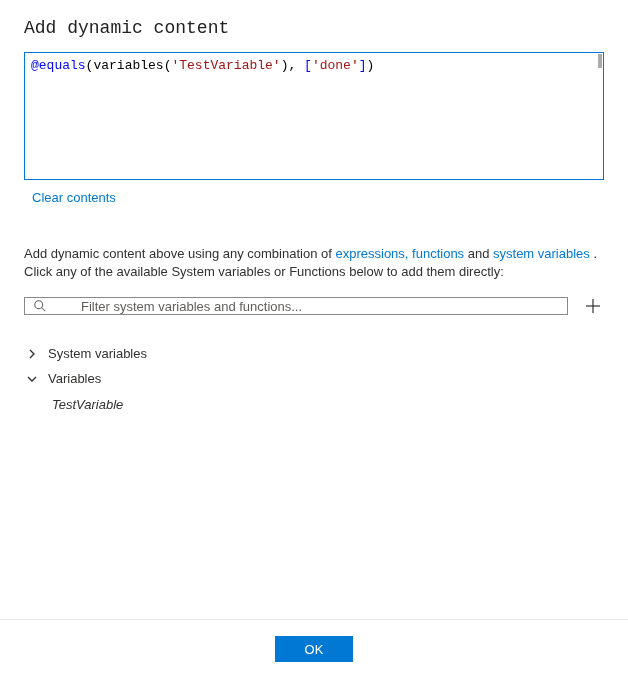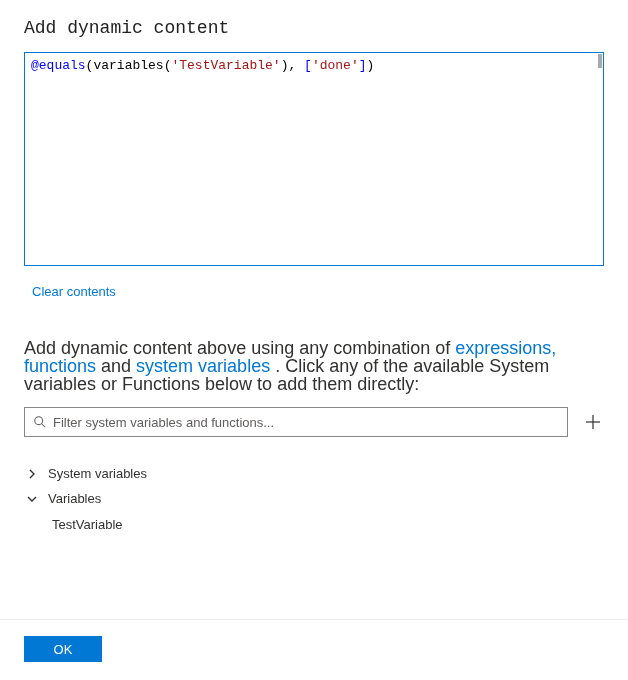--- a/index.html
+++ b/index.html
@@ -16,21 +16,21 @@
     h2.title {
       font-size: 18px;
       font-weight: 400;
       color: #222;
       margin-bottom: 14px;
       font-family: Liberation Mono, monospace;
     }
     .editor {
       border: 1px solid #0078d4;
       width: 100%;
-      height: 214px;
+      height: 128px;
       background: #fff;
       position: relative;
       font-family: Consolas, "Courier New", monospace;
       font-size: 13px;
       padding: 4px 6px;
     }
     .editor-shade {
       position: absolute;
       top: 1px;
       right: 1px;
@@ -39,47 +39,48 @@
       background: #aaa;
     }
     .code-line { white-space: pre; line-height: 18px; }
     .tok-at { color: #0000ff; }
     .tok-fn { color: #000; }
     .tok-paren { color: #000; }
     .tok-str { color: #a31515; }
     .tok-brkt { color: #0000ff; }
     .clear-link {
       display: inline-block;
-      margin: 18px 0 0 8px;
+      margin: 10px 0 0 8px;
       color: #0078d4;
       font-size: 13px;
       cursor: pointer;
     }
     .hint {
       margin-top: 40px;
-      font-size: 18px;
+      font-size: 13px;
       color: #323130;
       line-height: 18px;
     }
     .hint a { color: #0078d4; text-decoration: none; cursor: pointer; }
     .filter-row {
       display: flex;
       align-items: center;
       gap: 14px;
       margin-top: 14px;
     }
     .filter-input {
       flex: 1;
       border: 1px solid #8a8886;
-      height: 30px;
+      height: 18px;
       display: flex;
       align-items: center;
       padding: 0 8px;
       color: #605e5c;
       font-size: 13px;
+      gap: 28px;
     }
     .filter-input input {
       border: none;
       outline: none;
       flex: 1;
       font-size: 13px;
       color: #323130;
       font-family: inherit;
       background: transparent;
     }
@@ -102,28 +103,30 @@
       cursor: pointer;
       font-size: 13px;
       color: #323130;
     }
     .chev { width: 12px; height: 12px; flex-shrink: 0; }
     .var-child {
       padding: 6px 0 6px 28px;
       font-size: 13px;
       color: #323130;
       cursor: pointer;
+      font-style: italic;
     }
     .footer {
       position: absolute;
       left: 0; right: 0; bottom: 0;
       border-top: 1px solid #edebe9;
       padding: 16px 24px 18px 24px;
       display: flex;
       gap: 14px;
+      justify-content: center;
     }
     .btn {
       min-width: 78px;
       height: 26px;
       font-size: 13px;
       cursor: pointer;
       border: 1px solid #8a8886;
       background: #fff;
       font-family: inherit;
     }

